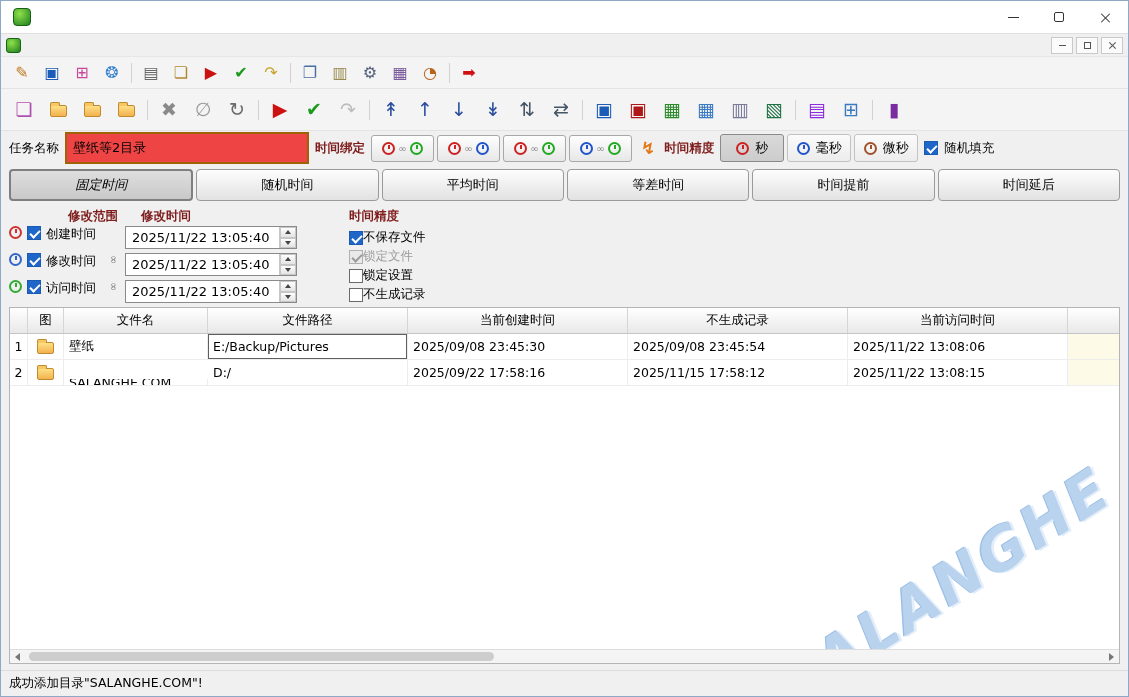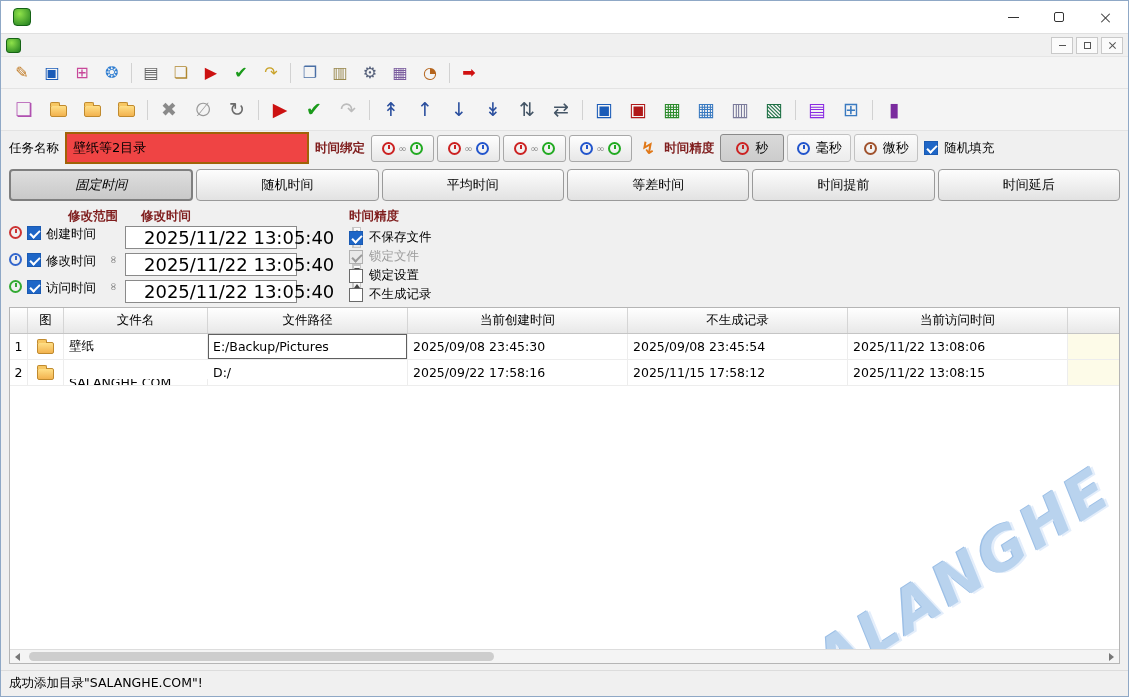--- a/index.html
+++ b/index.html
@@ -85,27 +85,27 @@
 
   
   .edit-panel { position:relative; height:102px; background:#f0f0f0; flex-shrink:0; }
   .hdr { position:absolute; top:3px; }
   .hdr-range { left:34px;margin-left:33px; } .hdr-time { left:140px; } .hdr-opts { left:348px; }
   .edit-rows { position:absolute; left:8px; top:21px; }
   .edit-row { display:flex; align-items:flex-start; height:27px; gap:5px; }
   .row-label { width:56px; font-size:12.5px; }
   .row-link { width:13px; text-align:center; color:#8a8a8a; font-size:11px; transform:rotate(90deg); }
   .dt { width:172px; height:23px; background:#fff; border:1px solid #8a8a8a; display:flex; align-items:stretch; }
-  .dt .val { flex:1; display:flex; align-items:center; padding:0 18px; font-size:18px; white-space:nowrap; }
+  .dt .val { flex:1; display:flex; align-items:center; padding:0 6px; font-size:13px; white-space:nowrap; }
   .dt .spin { width:17px; border-left:1px solid #c6c6c6; display:flex; flex-direction:column; }
   .spin-btn { flex:1; display:flex; align-items:center; justify-content:center; background:linear-gradient(#fdfdfd,#e4e4e4); border:1px solid #c6c6c6; }
   .tri { display:block; width:0; height:0; border-left:3px solid transparent; border-right:3px solid transparent; }
   .tri-up { border-bottom:4px solid #444; } .tri-down { border-top:4px solid #444; }
   .opt-col { position:absolute; left:348px; top:23px; }
-  .opt-row { display:flex; align-items:center; height:19px; gap:6px; }
+  .opt-row { display:flex; align-items:center; height:19px; }
   .opt-label { font-size:12.5px; } .opt-label.dis { color:#9c9c9c; }
 
   
   .table-area { flex:1; margin:0 8px 6px; border:1px solid #b5b5b5; background:#fff; display:flex; flex-direction:column; overflow:hidden; }
   .t-header { display:flex; height:26px; background:linear-gradient(#ffffff,#e8e8e8); border-bottom:1px solid #c5c5c5; flex-shrink:0; }
   .t-cell { display:flex; align-items:center; padding:0 5px; font-size:12.5px; white-space:nowrap; overflow:hidden; flex-shrink:0; }
   .t-header .t-cell { justify-content:center; border-right:1px solid #d5d5d5; padding:0 2px; }
   .t-row { display:flex; height:26px; background:#fff; border-bottom:1px solid #ededed; flex-shrink:0; }
   .t-row .t-cell { border-right:1px solid #ededed; }
   .t-cell.center { justify-content:center; padding:0; }

